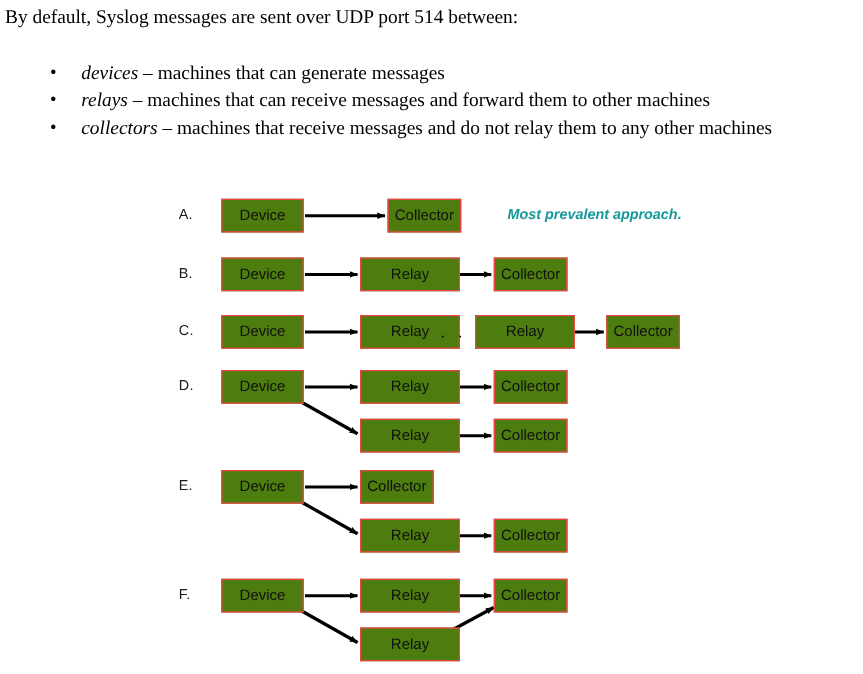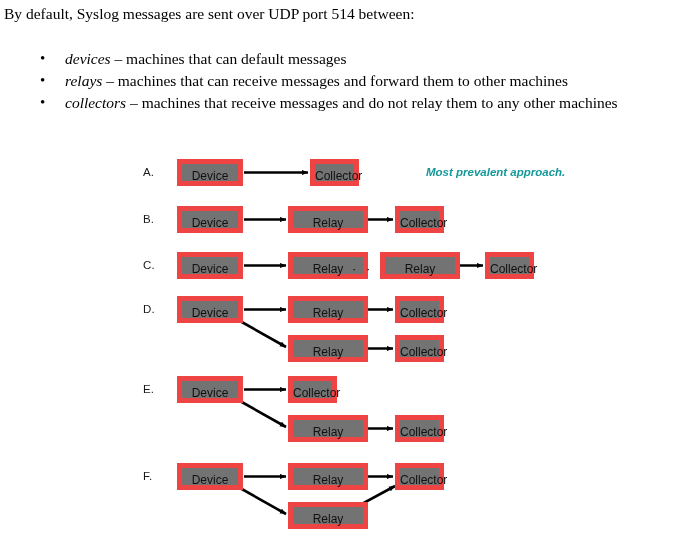--- a/index.html
+++ b/index.html
@@ -75,33 +75,33 @@
   .row-label {
     position: absolute;
     font-family: "Liberation Sans", sans-serif;
     font-size: 11.5px;
     color: #1b1b1b;
     letter-spacing: .2px;
   }
   .node {
     position: absolute;
     box-sizing: border-box;
-    border: 5px solid #ef4444;
-    background: #737373;
+    border: 1px solid #ef4444;
+    background: #4d7c0f;
     height: 27px;
     line-height: 25px;
     text-align: center;
     font-family: "Liberation Sans", sans-serif;
     font-size: 12px;
     color: #111111;
     white-space: nowrap;
   }
   .node.w-dev    { width: 66px; }
   .node.w-relay  { width: 80px; }
-  .node.w-coll   { width: 49px; }
+  .node.w-coll   { width: 59px; }
 
   .ellipsis {
     position: absolute;
     font-family: "Liberation Sans", sans-serif;
     font-size: 13px;
     letter-spacing: 3px;
     color: #000;
     line-height: 1;
   }
 
@@ -125,21 +125,21 @@
 </style>
 </head>
 <body>
 
 <div id="prose">
   <div class="lead">By default, Syslog messages are sent over UDP port 514 between:</div>
 
   <ul class="bullets">
     <li>
       <span class="dot">•</span>
-      <span class="term">devices</span><span> – </span><span>machines that can default messages</span>
+      <span class="term">devices</span><span> – </span><span>machines that can generate messages</span>
     </li>
     <li>
       <span class="dot">•</span>
       <span class="term">relays</span><span> – </span><span>machines that can receive messages and forward them to other machines</span>
     </li>
     <li>
       <span class="dot">•</span>
       <span class="term">collectors</span><span> – </span><span>machines that receive messages and do not relay them to any other machines</span>
     </li>
   </ul>
@@ -206,15 +206,15 @@
   <div class="node w-dev" style="left:177px; top:376px;">Device</div>
   <div class="node w-coll" style="left:288px; top:376px;">Collector</div>
   <div class="node w-relay" style="left:288px; top:415px;">Relay</div>
   <div class="node w-coll" style="left:395px; top:415px;">Collector</div>
 
   <div class="node w-dev" style="left:177px; top:463px;">Device</div>
   <div class="node w-relay" style="left:288px; top:463px;">Relay</div>
   <div class="node w-coll" style="left:395px; top:463px;">Collector</div>
   <div class="node w-relay" style="left:288px; top:502px;">Relay</div>
 
-  <div class="note" style="left:426px; top:165px; color:#14989a;">Most prevalent approach.</div>
+  <div class="note" style="left:406px; top:165px; color:#14989a;">Most prevalent approach.</div>
 
 </div>
 
 </body></html>

